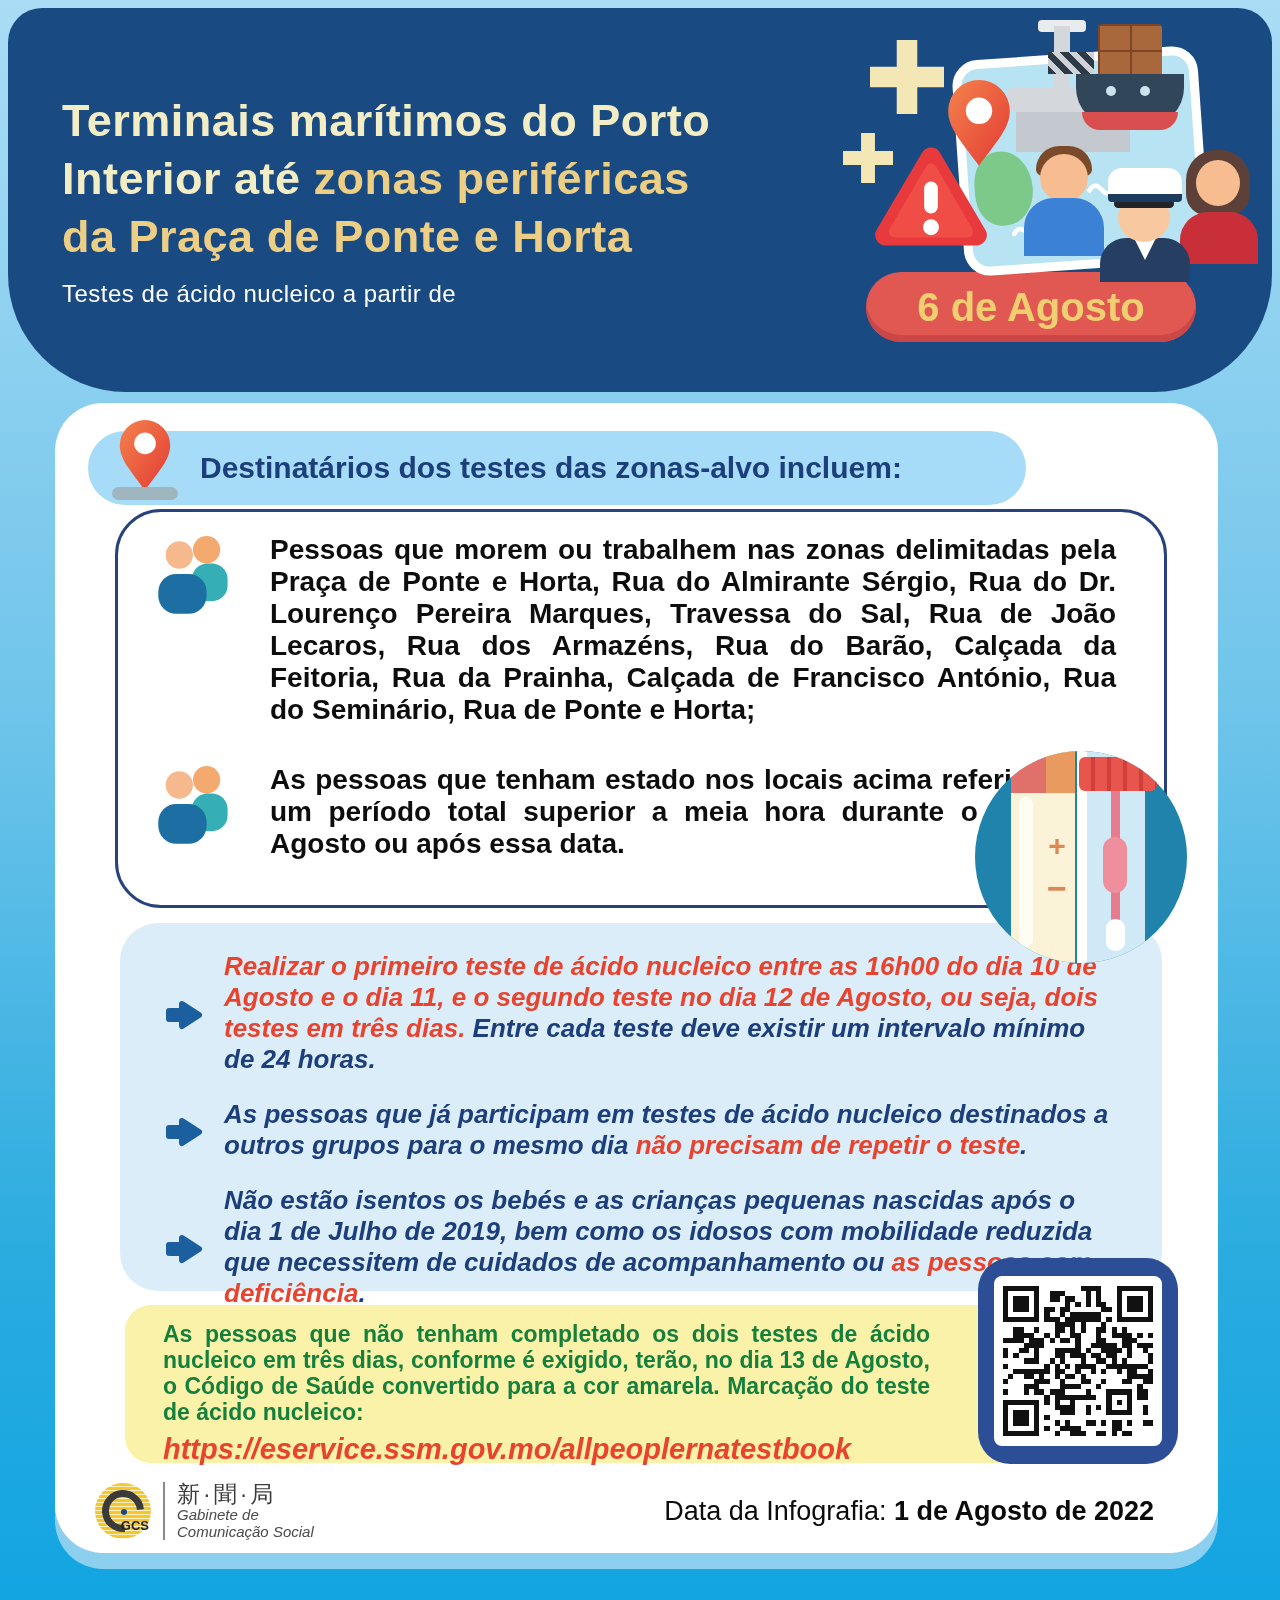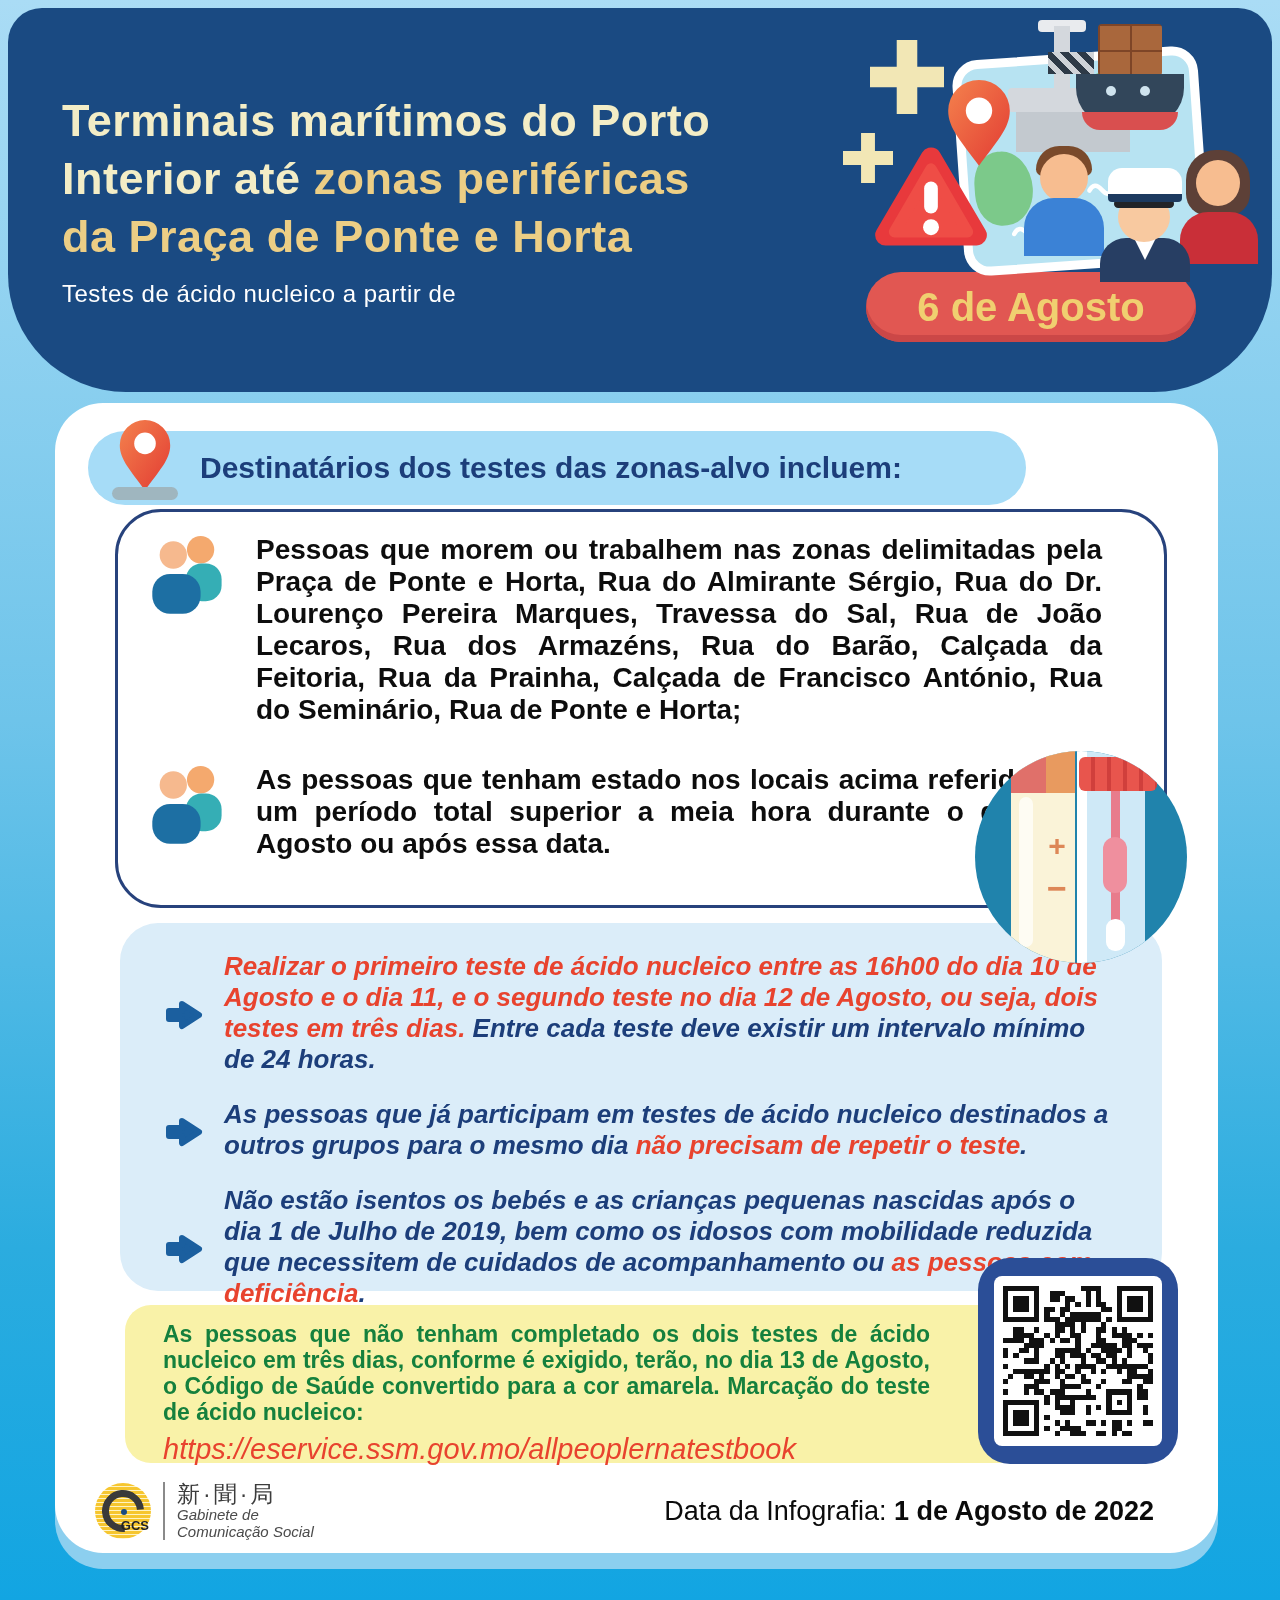--- a/index.html
+++ b/index.html
@@ -58,21 +58,21 @@
 
   
   .card{left:55px;top:403px;width:1163px;height:1150px;background:#ffffff;border-radius:48px;
         box-shadow:0 16px 0 #8ccfef;}
   .pill{left:33px;top:28px;width:938px;height:74px;background:#a6dcf7;border-radius:37px;}
   .pill-text{left:112px;top:0;height:74px;display:flex;align-items:center;color:#1c3e7a;font-weight:700;font-size:30px;}
   .pill-pin{left:30px;top:-12px;width:54px;height:74px;}
   .pill-base{left:24px;top:56px;width:66px;height:13px;background:#9fb6bf;border-radius:7px;}
 
   .inner-box{left:60px;top:106px;width:1046px;height:393px;border:3px solid #27427c;border-radius:46px;}
-  .bullet-row{position:absolute;left:28px;width:980px;display:flex;gap:26px;}
+  .bullet-row{position:absolute;left:34px;width:980px;display:flex;gap:34px;}
   .row1{top:22px;} .row2{top:252px;}
   .bullet-text{width:846px;color:#0d0d0d;font-weight:700;font-size:28px;line-height:32px;text-align:justify;margin:0;}
   .ppl-icon{flex:0 0 84px;height:84px;}
 
   .tube-circle{left:920px;top:348px;width:212px;height:212px;border-radius:50%;overflow:hidden;background:#2083ac;z-index:5;}
   .tc{position:absolute;}
   .t1{left:36px;top:0;width:64px;height:100%;background:#faf3d8;}
   .t1cap{left:36px;top:0;width:64px;height:42px;background:linear-gradient(90deg,#e0706a 0 55%,#e89a5f 55%);}
   .t1hi{left:44px;top:46px;width:14px;height:150px;background:#ffffff;opacity:.7;border-radius:7px;}
   .t1plus{left:62px;top:78px;width:40px;color:#dd8757;font-weight:700;font-size:30px;text-align:center;}
@@ -89,21 +89,21 @@
             box-sizing:border-box;padding:28px 44px 4px 44px;display:flex;flex-direction:column;gap:24px;z-index:2;}
   .info-item{display:flex;gap:20px;}
   .arrow{flex:0 0 40px;margin-top:4px;}
   .info-p{margin:0;font-style:italic;font-weight:700;font-size:26px;line-height:31px;color:#1c3e7a;}
   .t-red{color:#e8432e;}
   .t-blue{color:#1c3e7a;}
 
   .notice{left:70px;top:902px;width:1037px;height:158px;background:#f9f2a8;border-radius:26px;
           box-sizing:border-box;padding:16px 232px 0 38px;}
   .notice-p{margin:0;color:#15803d;font-weight:700;font-size:23px;line-height:26px;text-align:justify;}
-  .notice-link{display:inline-block;margin-top:8px;color:#e8432e;font-weight:400;font-style:italic;font-size:29px;text-decoration:none;}
+  .notice-link{display:inline-block;margin-top:8px;color:#e8432e;font-weight:700;font-style:italic;font-size:29px;text-decoration:none;}
 
   .qr-box{left:923px;top:855px;width:200px;height:206px;background:#2b4e97;border-radius:32px;
           display:flex;align-items:center;justify-content:center;z-index:6;}
   .qr-white{width:168px;height:170px;background:#ffffff;border-radius:8px;display:flex;align-items:center;justify-content:center;}
 
   .footer{left:0;top:1068px;width:1163px;height:80px;display:flex;align-items:center;justify-content:space-between;
           box-sizing:border-box;padding:0 64px 0 40px;}
   .logo{display:flex;align-items:center;gap:12px;}
   .gcs-circle{position:relative;width:56px;height:56px;border-radius:50%;
        background:repeating-linear-gradient(180deg,#f6c62f 0 3px,#fff3c2 3px 4px);}

